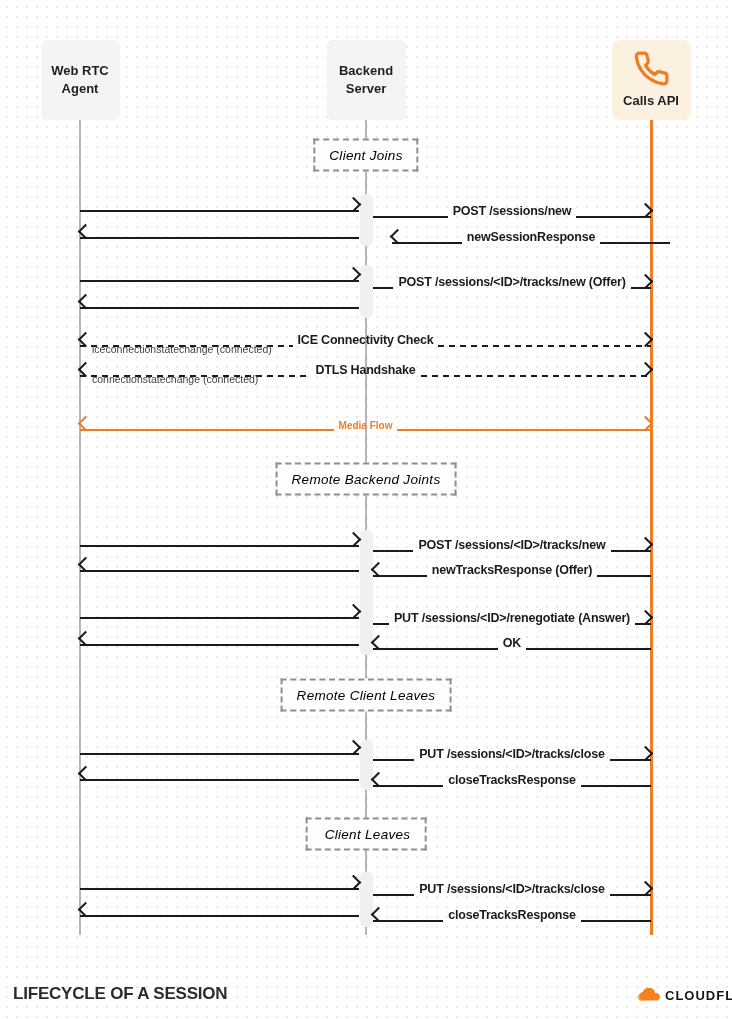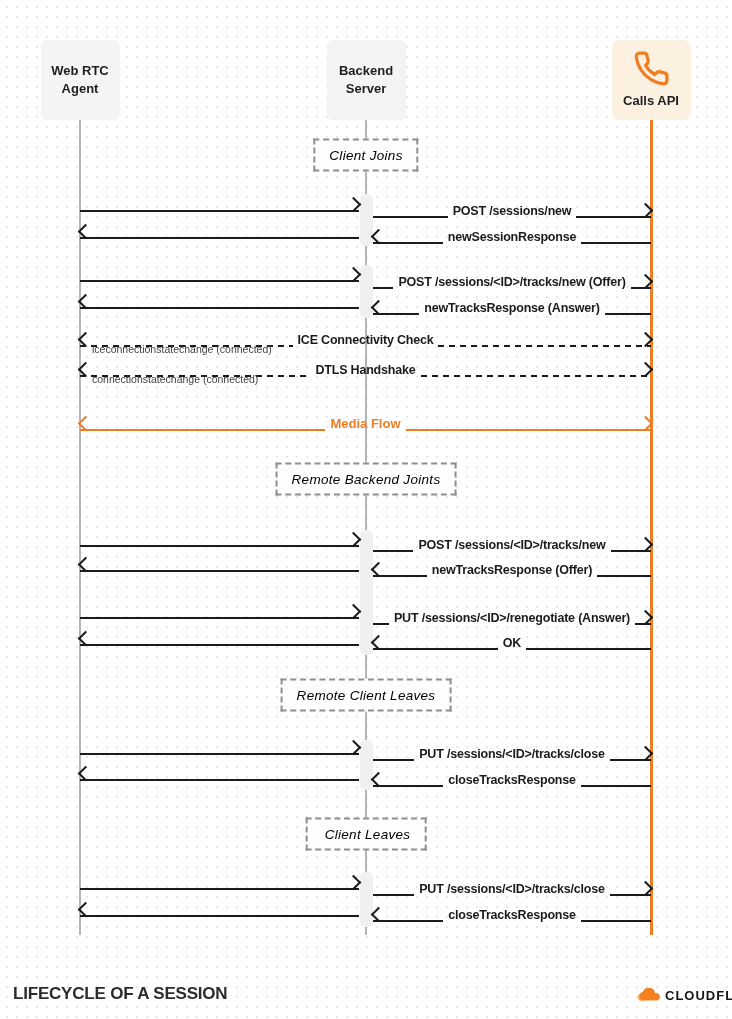--- a/index.html
+++ b/index.html
@@ -22,21 +22,21 @@
   .phase{
     position:absolute;left:366px;transform:translate(-50%,-50%);z-index:3;
     border:2px dashed #8e8e93;background:#fdfdfe;color:#000000;
     font-size:13.5px;letter-spacing:.3px;padding:7px 14px;white-space:nowrap;font-style:italic;
   }
   .msg{position:absolute;z-index:4;display:flex;align-items:flex-end;height:18px;margin-top:-9px;}
   .seg{flex:1 1 0;min-width:2px;height:2.5px;background:var(--ink,#1b1b1d);}
   .kind-dashed .seg{background:repeating-linear-gradient(90deg,var(--ink,#1b1b1d) 0 6px,transparent 6px 11px);}
   .kind-media .seg{background:var(--accent,#ee7d23);}
   .lbl{font-weight:700;font-size:12.5px;letter-spacing:-.2px;color:var(--ink,#1b1b1d);padding:0 5px;white-space:nowrap;}
-  .kind-media .lbl{color:var(--accent,#ee7d23);font-size:13px;letter-spacing:0;}
+  .kind-media .lbl{color:var(--accent,#ee7d23);font-size:10px;letter-spacing:0;}
   .head{position:absolute;width:9px;height:9px;top:50%;margin-top:-4.5px;
         border-top:2.5px solid var(--ink,#1b1b1d);border-right:2.5px solid var(--ink,#1b1b1d);background:transparent;}
   .head.r{right:0;transform:rotate(45deg);}
   .head.l{left:0;transform:rotate(225deg);}
   .kind-media .head{border-color:var(--accent,#ee7d23);}
   .note{position:absolute;z-index:4;font-size:10.5px;color:#424245;white-space:nowrap;}
   .title{position:absolute;left:13px;top:984px;font-weight:700;font-size:17px;letter-spacing:-.2px;color:#2c2c30;z-index:5;}
   .brand{position:absolute;left:636px;top:988px;display:flex;align-items:center;gap:3px;z-index:5;}
   .brand .brand-name{font-weight:700;font-size:13px;letter-spacing:1px;color:#161617;}
 </style>
@@ -81,45 +81,39 @@
     <div class="msg kind-solid" style="left: 80px; top: 203px; width: 279px;">
       <div class="seg"></div>
       <div class="head r"></div>
     </div>
     <div class="msg kind-solid" style="left: 373px; top: 209px; width: 278px;">
       <div class="seg"></div>
       <span class="lbl">POST /sessions/new</span>
       <div class="seg"></div>
       <div class="head r"></div>
     </div>
-    <div class="msg kind-solid" style="left: 373px; top: 235px; width: 278px;">
+    <div class="msg kind-solid" style="left: 392px; top: 235px; width: 278px;">
       <div class="seg"></div>
       <span class="lbl">newSessionResponse</span>
       <div class="seg"></div>
       <div class="head l"></div>
     </div>
     <div class="msg kind-solid" style="left: 80px; top: 230px; width: 279px;">
       <div class="seg"></div>
       <div class="head l"></div>
     </div>
     <div class="msg kind-solid" style="left: 80px; top: 273px; width: 279px;">
       <div class="seg"></div>
       <div class="head r"></div>
     </div>
     <div class="msg kind-solid" style="left: 373px; top: 280px; width: 278px;">
       <div class="seg"></div>
       <span class="lbl">POST /sessions/&lt;ID&gt;/tracks/new (Offer)</span>
       <div class="seg"></div>
       <div class="head r"></div>
-    </div>
-    <div class="msg kind-solid" style="left: 373px; top: 306px; width: 278px;">
-      <div class="seg"></div>
-      <span class="lbl">newTracksResponse (Answer)</span>
-      <div class="seg"></div>
-      <div class="head l"></div>
     </div>
     <div class="msg kind-solid" style="left: 80px; top: 300px; width: 279px;">
       <div class="seg"></div>
       <div class="head l"></div>
     </div>
     <div class="msg kind-dashed" style="left: 80px; top: 338px; width: 571px;">
       <div class="seg"></div>
       <span class="lbl">ICE Connectivity Check</span>
       <div class="seg"></div>
       <div class="head l"></div>

